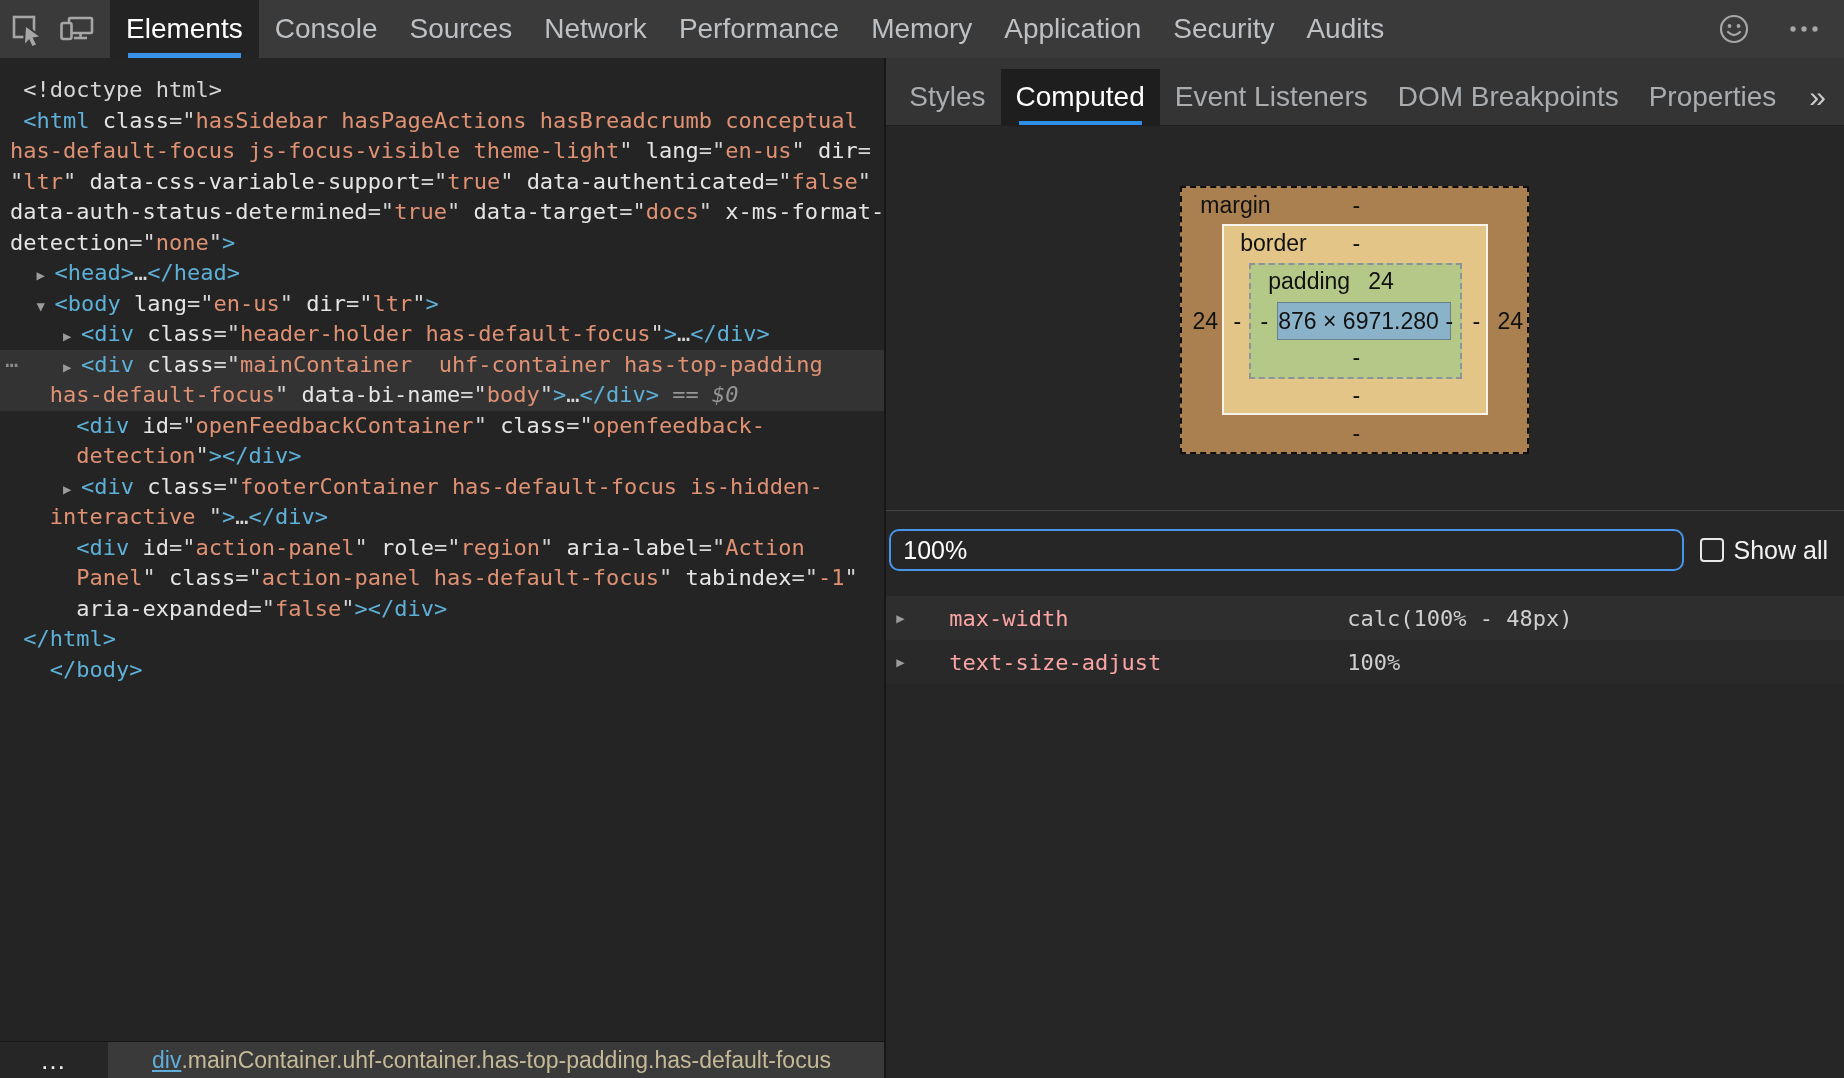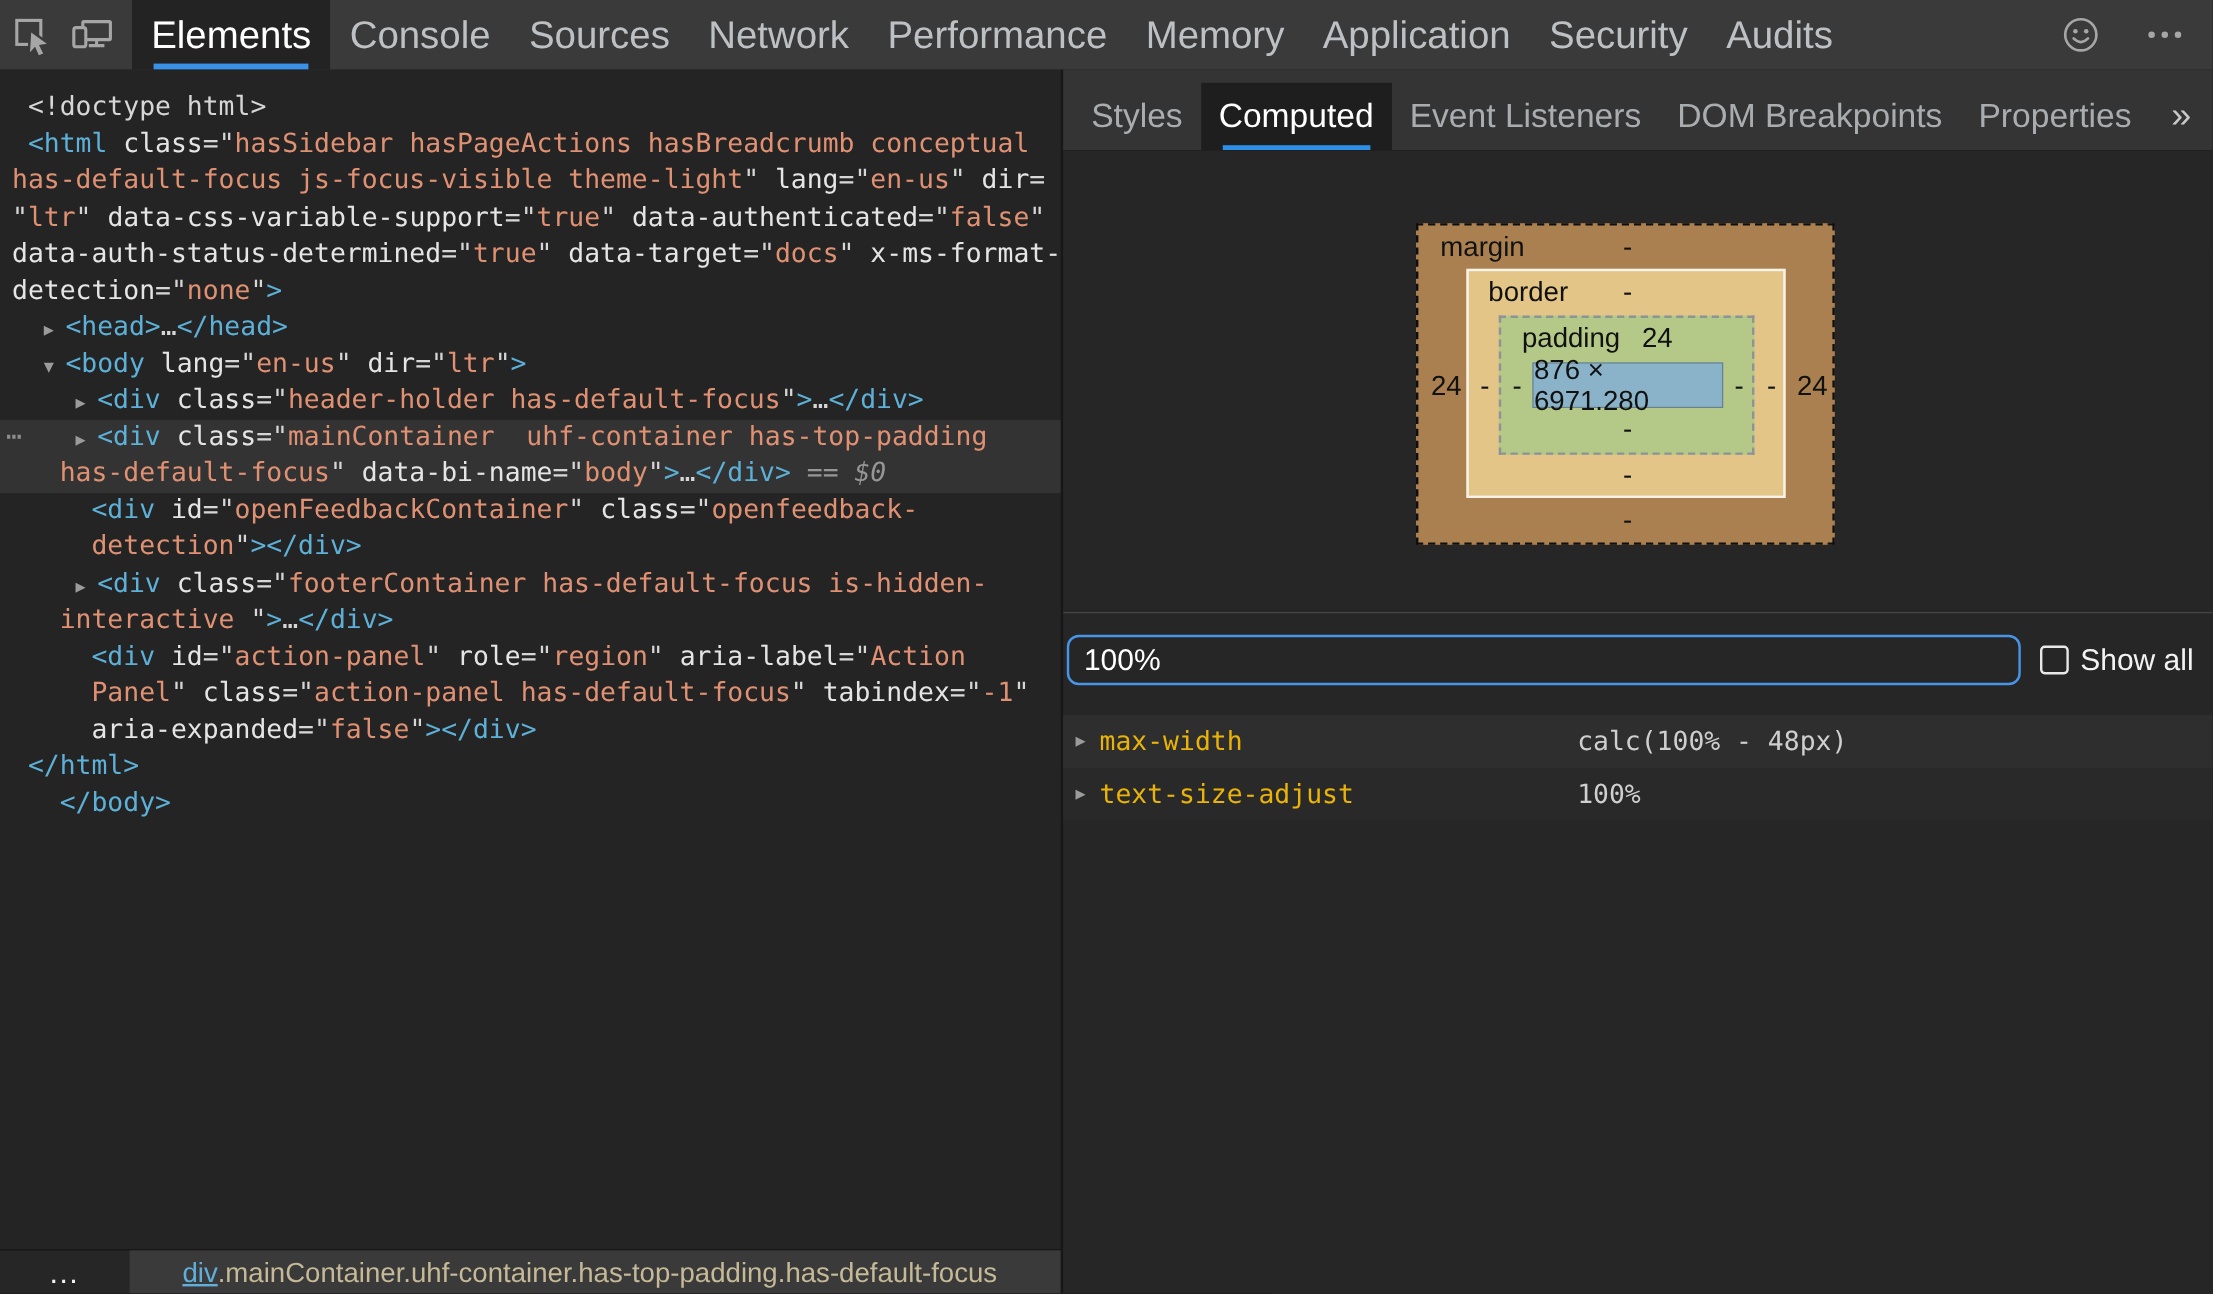--- a/index.html
+++ b/index.html
@@ -4,21 +4,21 @@
 <style>
   html,body{margin:0;padding:0;background:#242424;}
   .app{position:relative;width:1844px;height:1078px;background:#242424;overflow:hidden;
        font-family:"Liberation Sans",sans-serif;-webkit-font-smoothing:antialiased;}
   
   .toolbar{position:absolute;left:0;top:0;width:1844px;height:58px;background:#3a3a3b;
            display:flex;align-items:stretch;}
   .icon-btn{width:52px;display:flex;align-items:center;justify-content:center;cursor:pointer;}
   .main-tabs{display:flex;align-items:stretch;margin-left:6px;}
   .tab{position:relative;display:flex;align-items:center;padding:15px 16px;color:#bdc1c4;
-       font-size:32px;cursor:pointer;white-space:nowrap;}
+       font-size:28px;cursor:pointer;white-space:nowrap;}
   .tab.active{background:#232323;color:#ffffff;}
   .tab.active::after{content:"";position:absolute;left:18px;right:18px;bottom:0;height:5px;
        background:#3a92e8;}
   .toolbar-spacer{flex:1;}
   .toolbar-right{display:flex;align-items:center;padding-right:14px;gap:18px;}
   
   .main{position:absolute;left:0;top:58px;width:1844px;height:1020px;display:flex;}
   .elements-panel{width:902px;display:flex;flex-direction:column;background:#242424;}
   .v-divider{width:4px;background:#171717;}
   .right-panel{flex:1;display:flex;flex-direction:column;background:#262627;}
@@ -55,42 +55,42 @@
   
   .computed-pane{position:relative;flex:1;}
   
   .box-model{position:absolute;left:294px;top:60px;width:349px;height:268px;
              font-size:23px;line-height:26px;color:#111;}
   .bm-margin{position:absolute;inset:0;border:2px dashed #0e0e0e;box-sizing:border-box;}
   .bm-border{position:absolute;left:42px;top:38px;width:266px;height:191px;
              border:2px solid #f7f3ea;box-sizing:border-box;}
   .bm-padding{position:absolute;left:69px;top:77px;width:213px;height:116px;
              border:2px dashed #8f9398;box-sizing:border-box;}
-  .bm-content{position:absolute;left:97px;top:116px;width:159px;height:38px;
+  .bm-content{position:absolute;left:97px;top:116px;width:174px;height:38px;
              border:1px solid #69808e;box-sizing:border-box;display:flex;
              align-items:center;}
   .bm-label{position:absolute;}
   .bm-cx{transform:translateX(-50%);}
   
   .pane-sep{position:absolute;left:0;top:384px;right:0;height:1px;background:#454545;}
   .filter-row{position:absolute;left:0;top:400px;right:0;height:48px;display:flex;
               align-items:center;padding:0 16px 0 3px;gap:16px;}
   .filter-input{flex:1;height:38px;background:#262627;border:2px solid #4795e8;border-radius:10px;
               color:#ffffff;font-size:25px;font-family:"Liberation Sans",sans-serif;
               padding:0 12px;outline:none;}
   .show-all{display:flex;align-items:center;gap:10px;color:#f2f2f2;font-size:25px;cursor:pointer;}
   .checkbox{width:20px;height:20px;border:2px solid #e8e8e8;border-radius:4px;background:transparent;}
   
   .props{position:absolute;left:0;top:470px;right:0;
          font-family:"DejaVu Sans Mono","Liberation Mono",monospace;font-size:22px;}
   .prop-row{display:flex;align-items:center;height:44px;padding-left:10px;cursor:pointer;}
   .prop-row:nth-child(odd){background:#2e2e2e;}
   .prop-row:nth-child(even){background:#292929;}
   .prop-arrow{display:inline-block;width:20px;color:#9b9b9b;font-size:14px;}
-  .prop-name{color:#eab308;width:398px;}
+  .prop-name{color:#fca5a5;width:398px;margin-left:33px;}
   .prop-value{color:#cfcfcf;}
   svg{display:block;}
 </style>
 </head>
 <body>
 
 <div class="app">
 
   <header class="toolbar">
     <div class="icon-btn">

